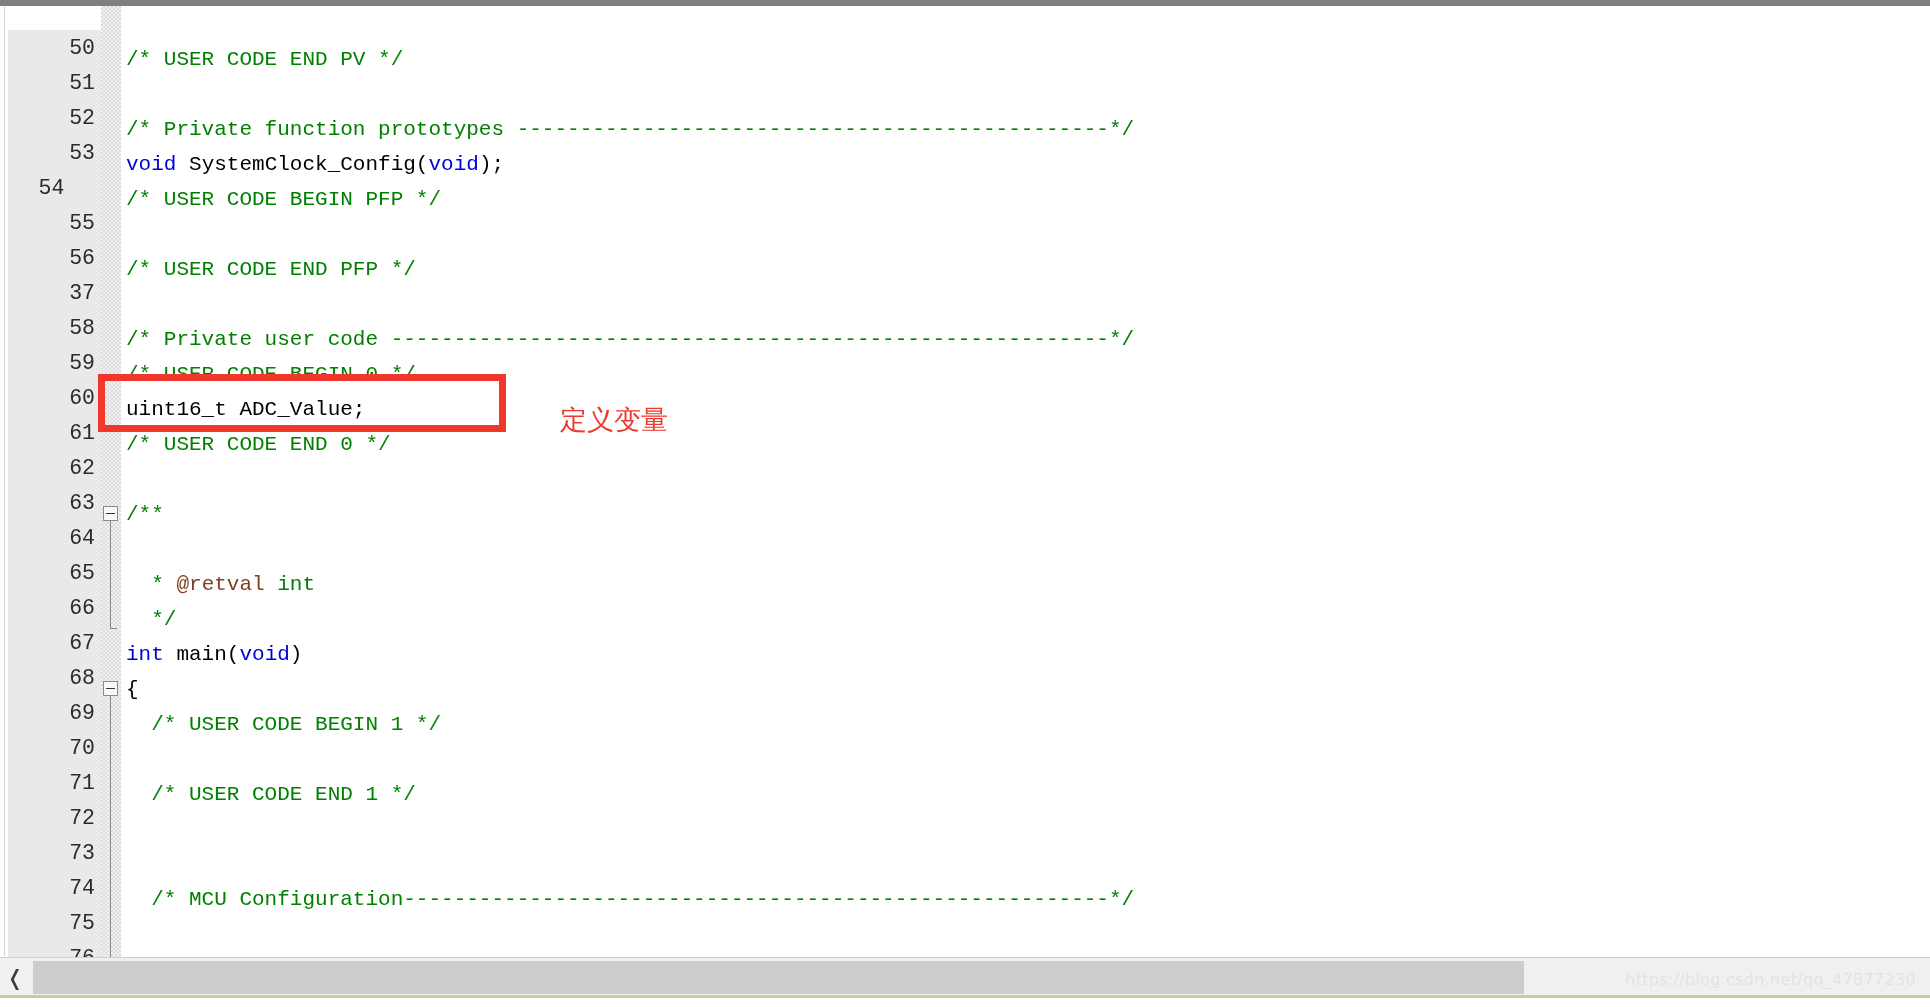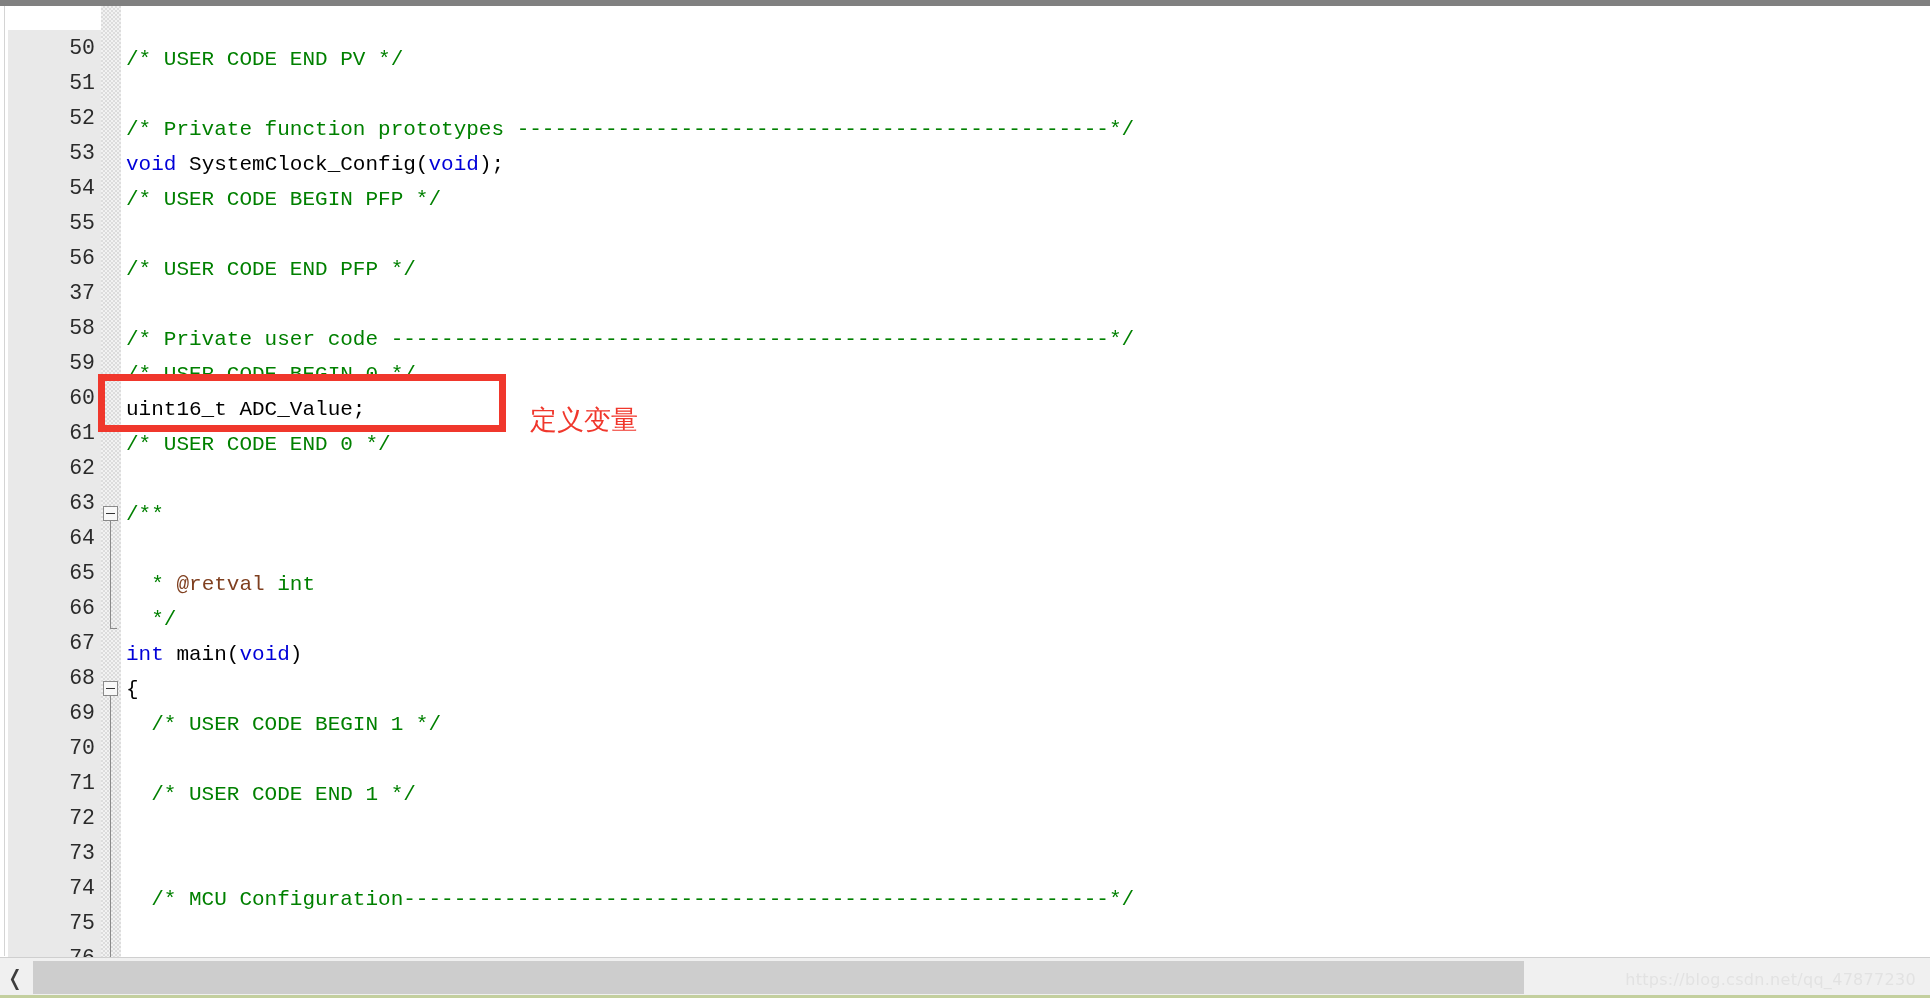--- a/index.html
+++ b/index.html
@@ -147,21 +147,21 @@
 <div id="editor-root">
 
   <div class="top-border"></div>
   <div class="left-border"></div>
 
   <div id="gutter">
       <div class="lnum" style="top: 1px; width: 87px;">50</div>
       <div class="lnum" style="top: 36px; width: 87px;">51</div>
       <div class="lnum" style="top: 71px; width: 87px;">52</div>
       <div class="lnum" style="top: 106px; width: 87px;">53</div>
-      <div class="lnum" style="top: 141px; width: 87px;">54</div>
+      <div class="lnum" style="top: 141px; width: 87px; text-align: center;">54</div>
       <div class="lnum" style="top: 176px; width: 87px;">55</div>
       <div class="lnum" style="top: 211px; width: 87px;">56</div>
       <div class="lnum" style="top: 246px; width: 87px;">37</div>
       <div class="lnum" style="top: 281px; width: 87px; padding-left: 40px;">58</div>
       <div class="lnum" style="top: 316px; width: 87px;">59</div>
       <div class="lnum" style="top: 351px; width: 87px;">60</div>
       <div class="lnum" style="top: 386px; width: 87px;">61</div>
       <div class="lnum" style="top: 421px; width: 87px;">62</div>
       <div class="lnum" style="top: 456px; width: 87px;">63</div>
       <div class="lnum" style="top: 491px; width: 87px;">64</div>
@@ -213,21 +213,21 @@
       <div class="line" style="top: 771px; left: 5px;"><span class="cmt">  /* USER CODE END 1 */</span></div>
       <div class="line" style="top: 806px; left: 5px;"></div>
       <div class="line" style="top: 841px; left: 5px;"></div>
       <div class="line" style="top: 876px; left: 5px;"><span class="cmt">  /* MCU Configuration--------------------------------------------------------*/</span></div>
       <div class="line" style="top: 911px; left: 5px;"></div>
       <div class="line" style="top: 946px; left: 5px;"></div>
       <div class="line" style="top: 1016px; left: 5px;"></div>
     </div>
 
   <div id="red-box" style="left: 98px; top: 374px; width: 408px; height: 58px;"></div>
-  <div id="red-label" style="left: 530px; top: 402px; text-align: center;">定义变量</div>
+  <div id="red-label" style="left: 560px; top: 402px; text-align: center;">定义变量</div>
 
   <div id="hscroll">
     <div id="hscroll-left-arrow">❬</div>
     <div id="hscroll-thumb"></div>
   </div>
 
   <div id="watermark">https://blog.csdn.net/qq_47877230</div>
   <div id="bottom-strip"></div>
 </div>
 

